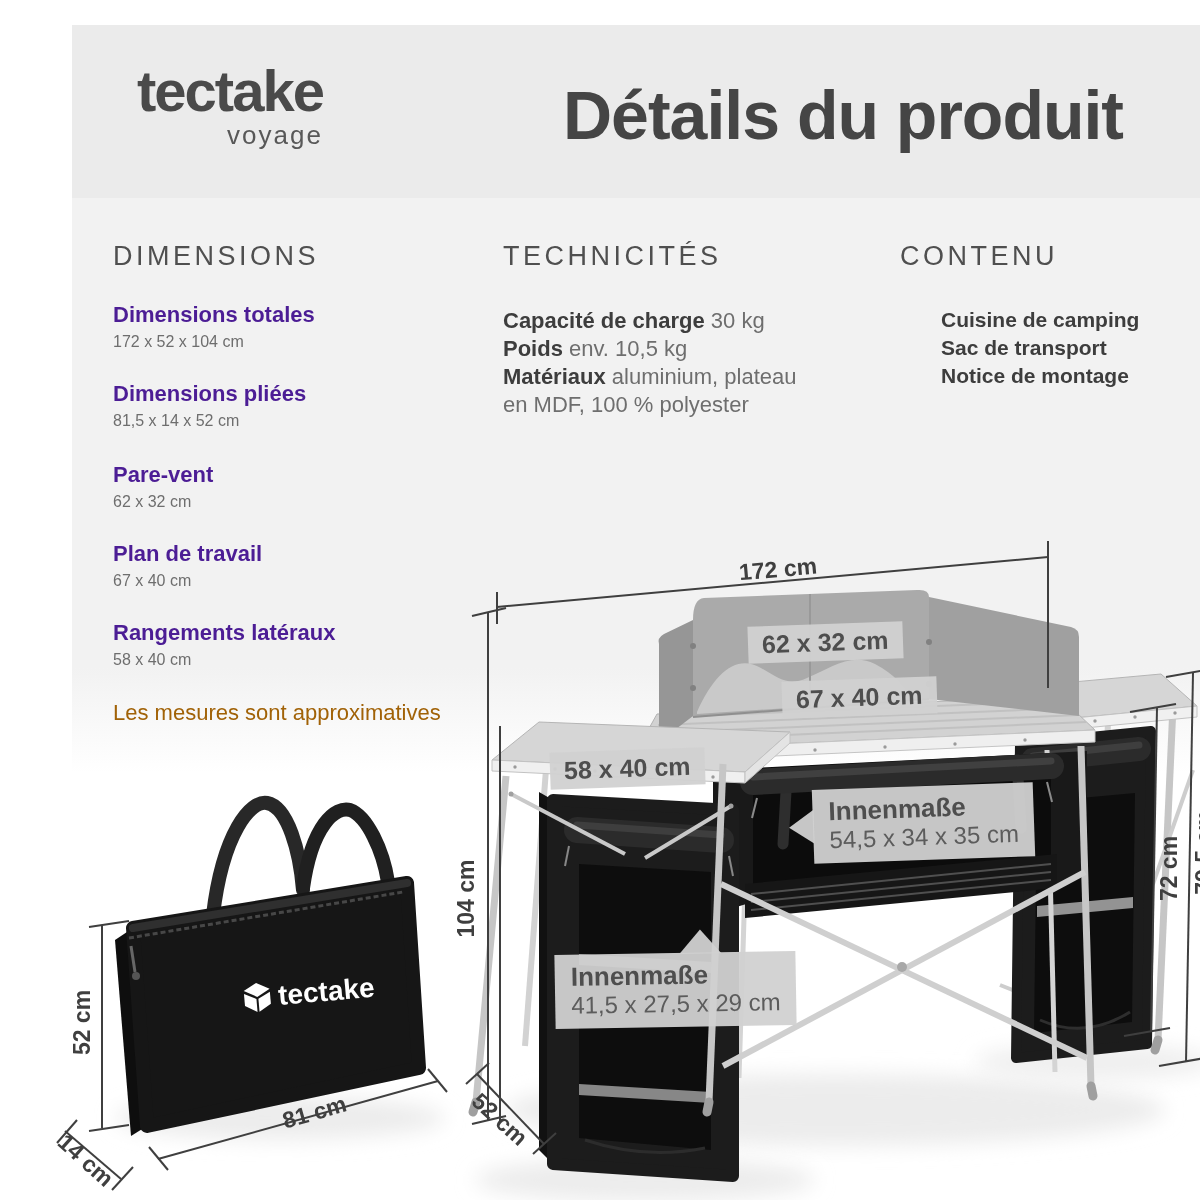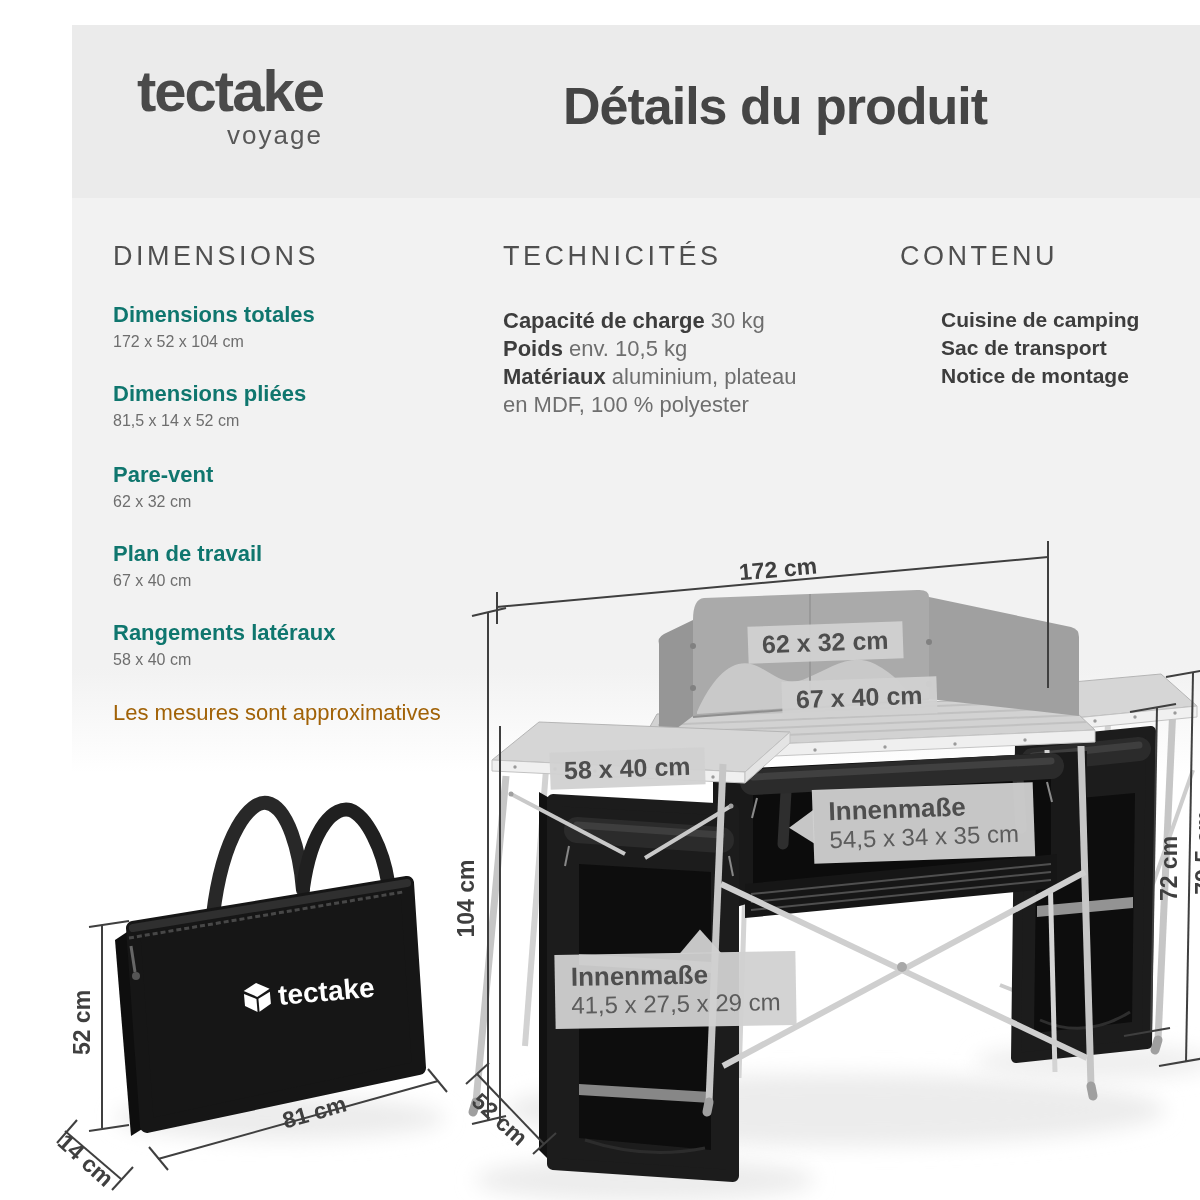--- a/index.html
+++ b/index.html
@@ -4,24 +4,24 @@
 <style>
   html,body{margin:0;padding:0;background:#ffffff;}
   .page{position:relative;width:1200px;height:1200px;background:#ffffff;overflow:hidden;
         font-family:"Liberation Sans",sans-serif;color:#474747;margin-left:45px;}
   .band-header{position:absolute;left:27px;top:25px;width:1147px;height:173px;background:#ebebeb;}
   .band-body{position:absolute;left:27px;top:198px;width:1147px;height:575px;
     background:linear-gradient(to bottom,#f2f2f2 0px,#f2f2f2 470px,rgba(242,242,242,0) 575px);}
   .logo{position:absolute;left:92px;top:62px;display:inline-block;line-height:1;}
   .logo-word{font-size:58px;font-weight:700;color:#4a4a4a;letter-spacing:-2px;line-height:1;}
   .logo-sub{font-size:26px;font-weight:400;color:#585858;letter-spacing:2px;text-align:right;margin-top:2px;}
-  .page-title{position:absolute;left:518px;top:76px;font-size:52px;font-weight:700;color:#454545;letter-spacing:-1px;white-space:nowrap;}
+  .page-title{position:absolute;left:518px;top:76px;font-size:68px;font-weight:700;color:#454545;letter-spacing:-1px;white-space:nowrap;}
   .col-heading{position:absolute;font-size:27px;font-weight:400;color:#4f4f4f;letter-spacing:3.5px;white-space:nowrap;}
   .dim-item{position:absolute;left:68px;white-space:nowrap;}
-  .dim-label{font-size:22px;font-weight:700;color:#0f766e;line-height:27px;}
+  .dim-label{font-size:22px;font-weight:700;color:#4c1d95;line-height:27px;}
   .dim-value{font-size:16px;font-weight:400;color:#6e6e6e;line-height:27px;}
   .note{position:absolute;left:68px;font-size:22px;color:#a16207;white-space:nowrap;}
   .tech-block{position:absolute;left:458px;top:307px;font-size:22px;line-height:28px;color:#6e6e6e;}
   .tech-block b{font-weight:700;color:#3d3d3d;text-align:center;}
   .cont-block{position:absolute;left:896px;top:306px;font-size:21px;line-height:28px;font-weight:700;color:#3d3d3d;}
   .diagram-svg{position:absolute;left:0;top:0;width:1200px;height:1200px;}
   .chip{position:absolute;background:rgba(209,209,209,0.95);color:#4e4e4e;font-weight:700;
         font-size:25px;padding:4px 14px;white-space:nowrap;}
   .chip-multi{position:absolute;background:rgba(209,209,209,0.95);color:#4e4e4e;
         padding:7px 16px 9px 16px;white-space:nowrap;}

